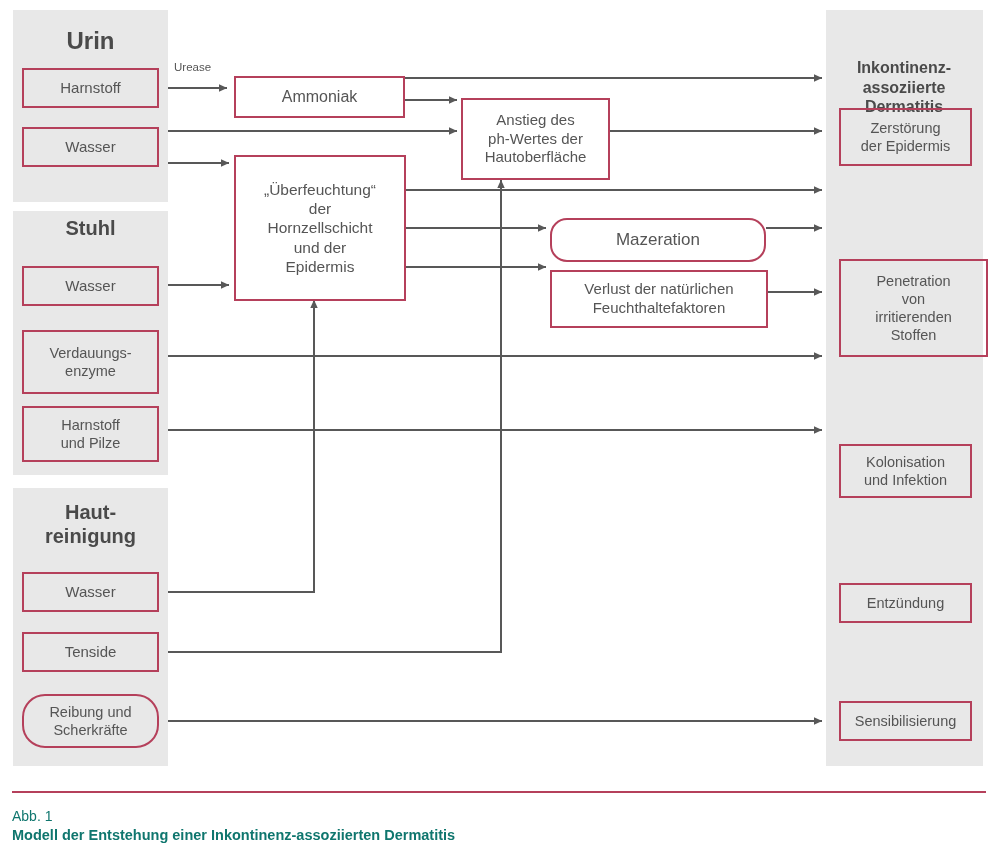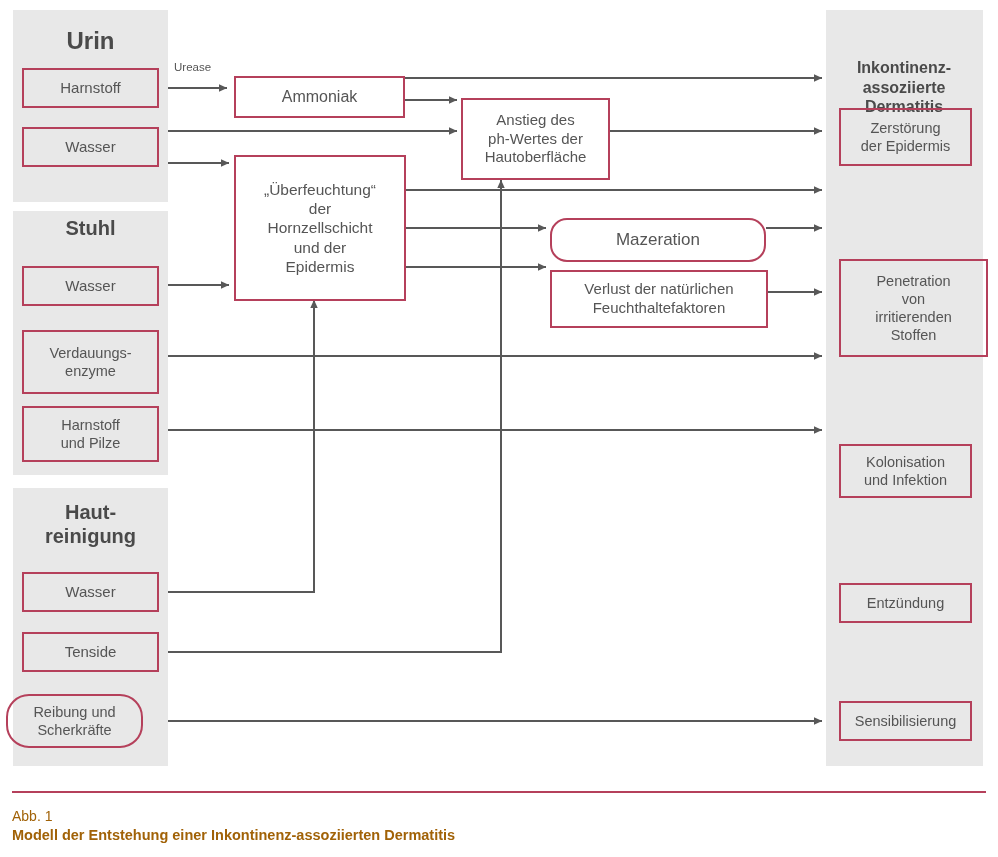--- a/index.html
+++ b/index.html
@@ -54,21 +54,21 @@
     height:857px;
     pointer-events:none;
   }
   .rule{
     position:absolute;
     background:#b5405b;
     height:2px;
   }
   .caption{
     position:absolute;
-    color:#a16207;
+    color:#0f766e;
   }
   .caption .line1{font-size:14px;margin-bottom:3px;}
   .caption .line2{font-size:14.5px;font-weight:bold;}
 </style>
 </head>
 <body>
 
 <div id="page">
 
   <div class="panel" style="left:13px;top:10px;width:155px;height:192px;"></div>
@@ -139,21 +139,21 @@
   <div class="node" style="left:22px;top:330px;width:137px;height:64px;font-size:14.5px;white-space:pre-line;">Verdauungs-
 enzyme</div>
 
   <div class="node" style="left:22px;top:406px;width:137px;height:56px;font-size:14.5px;white-space:pre-line;">Harnstoff
 und Pilze</div>
 
   <div class="node" style="left:22px;top:572px;width:137px;height:40px;font-size:15px;">Wasser</div>
 
   <div class="node" style="left:22px;top:632px;width:137px;height:40px;font-size:15px;">Tenside</div>
 
-  <div class="node" style="left:6px;top:694px;width:137px;height:54px;font-size:14.5px;white-space:pre-line;border-radius:23px;">Reibung und
+  <div class="node" style="left:22px;top:694px;width:137px;height:54px;font-size:14.5px;white-space:pre-line;border-radius:23px;">Reibung und
 Scherkräfte</div>
 
   <div class="node white" style="left:234px;top:68px;width:171px;height:42px;font-size:16px;">Ammoniak</div>
 
   <div class="node white" style="left:461px;top:90px;width:149px;height:82px;font-size:15px;white-space:pre-line;">Anstieg des
 ph-Wertes der
 Hautoberfläche</div>
 
   <div class="node white" style="left:234px;top:147px;width:172px;height:146px;font-size:15.5px;white-space:pre-line;">„Überfeuchtung“
 der

